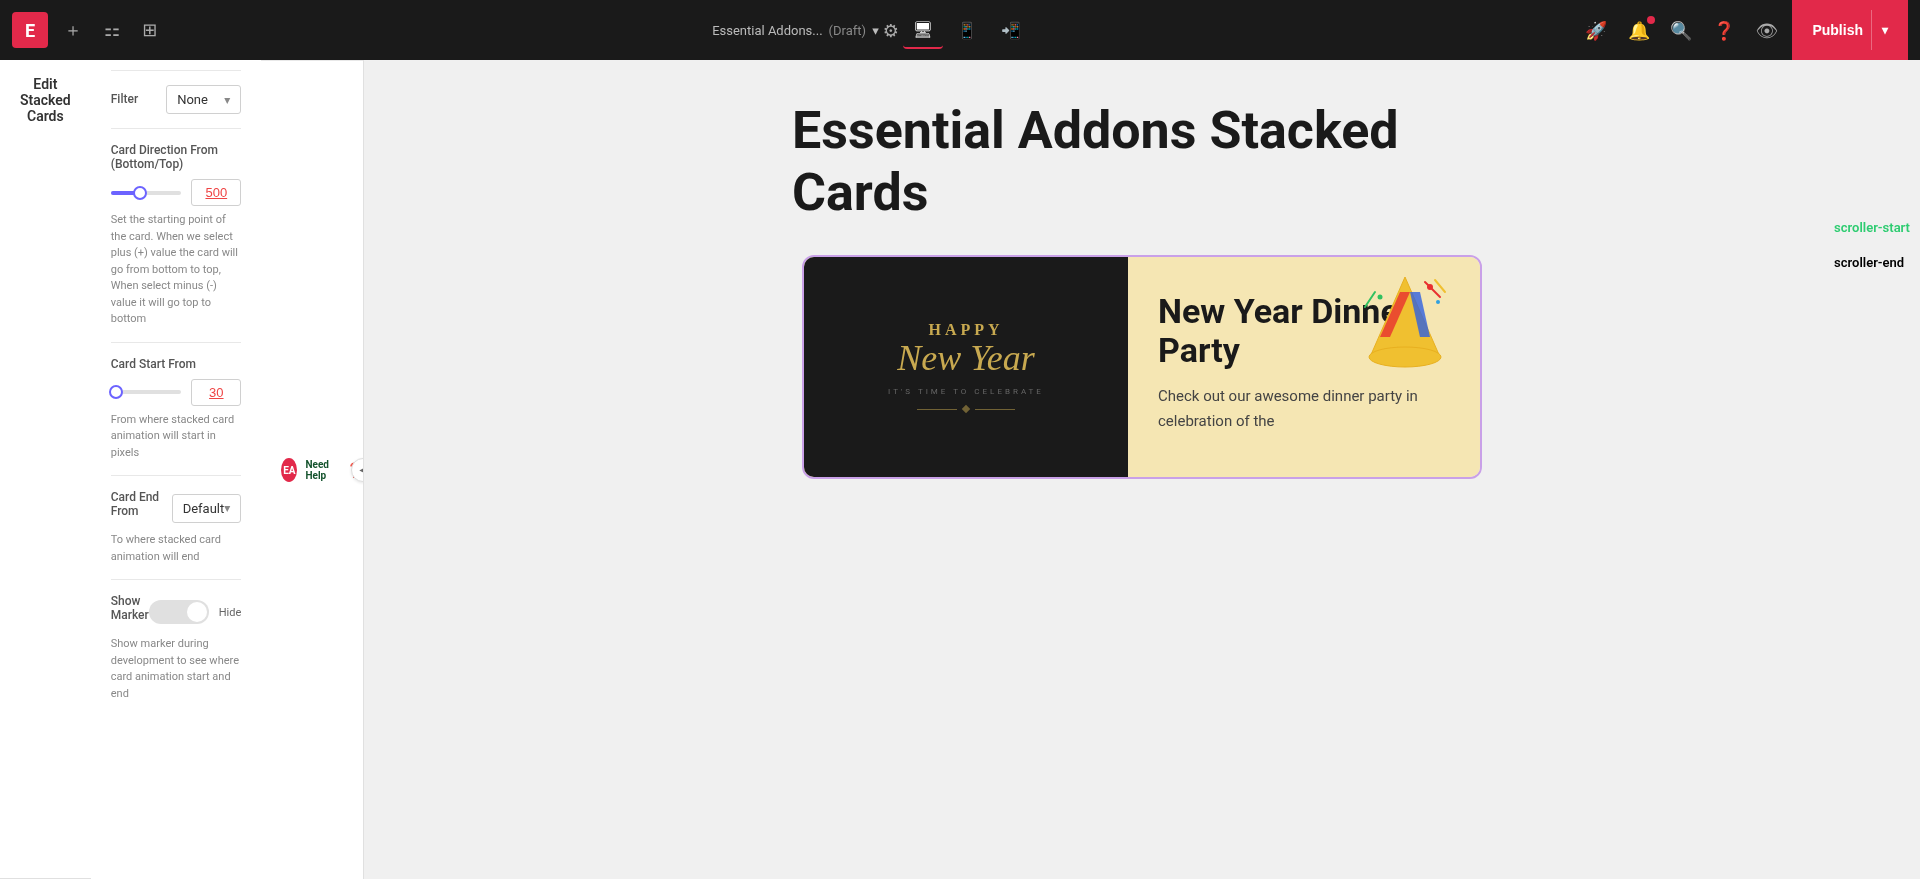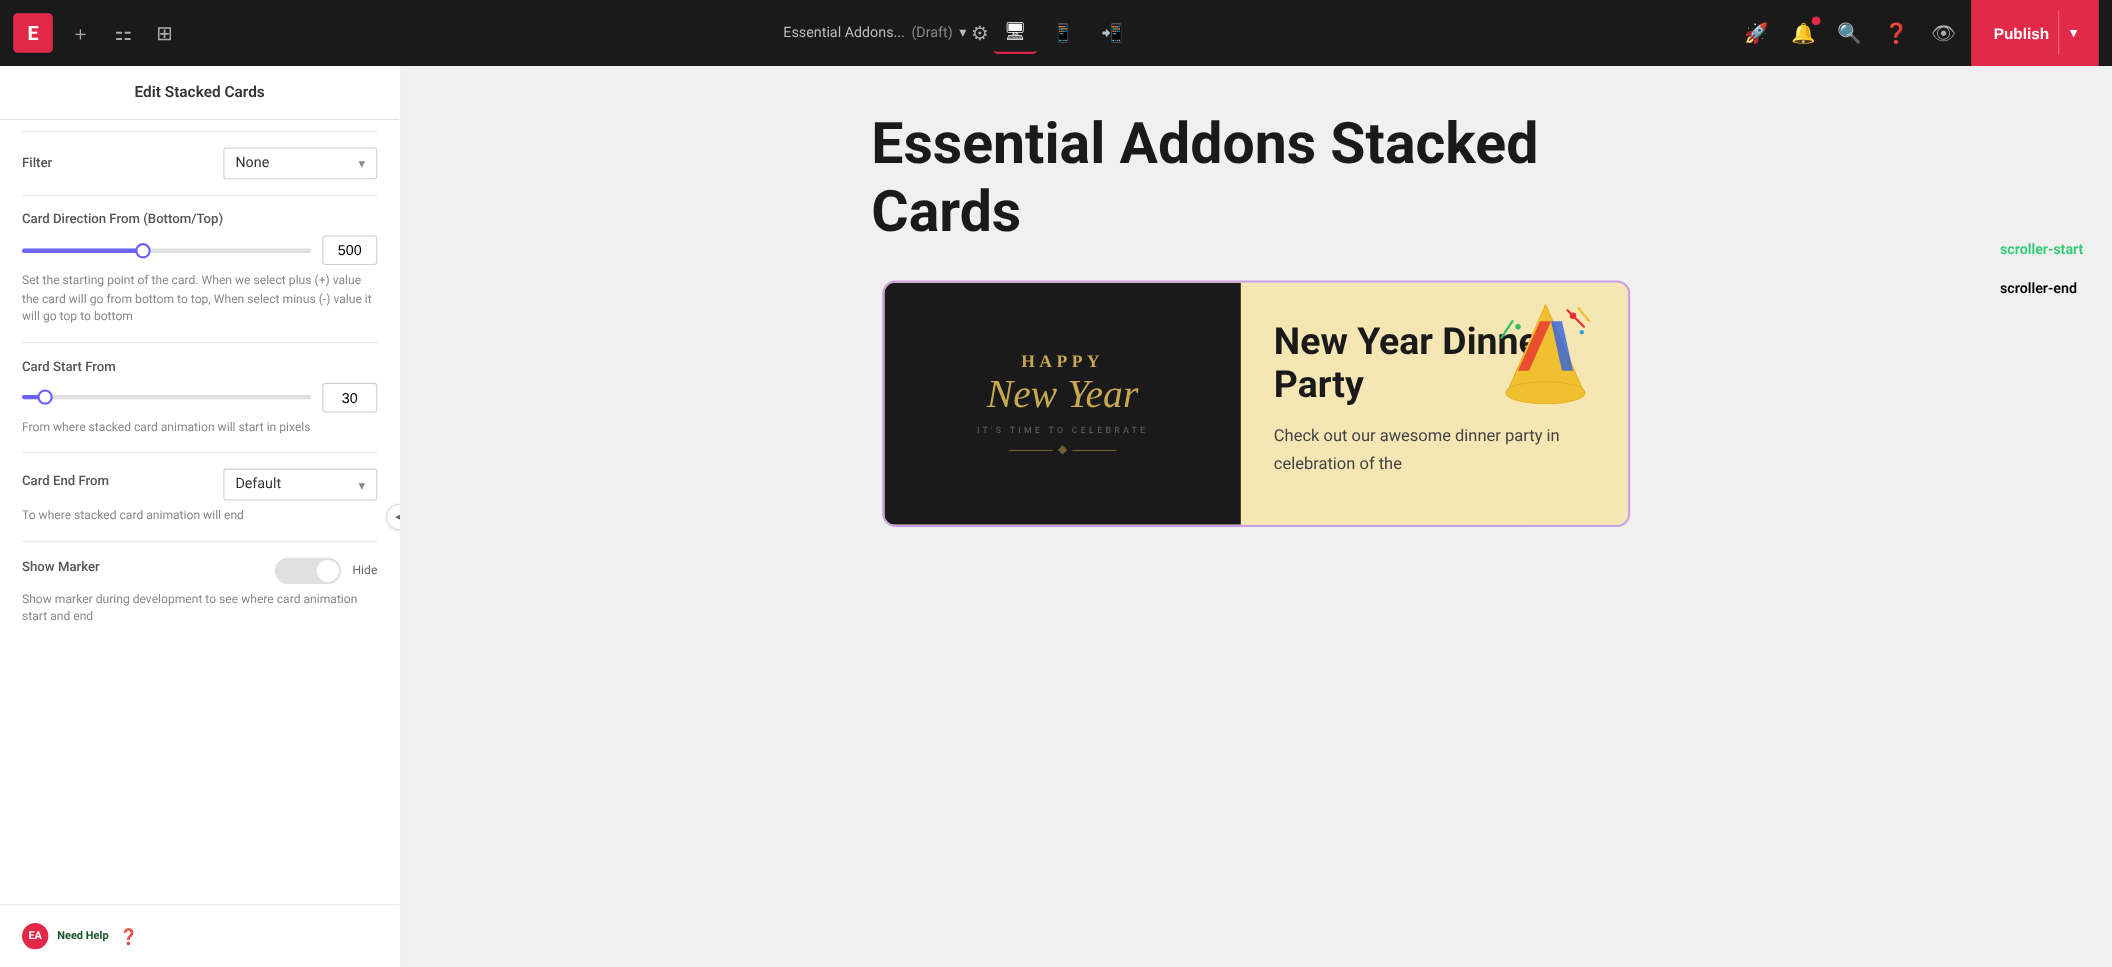--- a/index.html
+++ b/index.html
@@ -45,21 +45,21 @@
       display: flex; align-items: center; gap: 8px;
     }
     .publish-btn .chevron { font-size: 12px; border-left: 1px solid rgba(255,255,255,0.3); padding-left: 10px; height: 100%; display: flex; align-items: center; }
 
     
     .main-layout { display: flex; flex: 1; overflow: hidden; }
 
     
     .sidebar {
       width: 364px; background: #fff; border-right: 1px solid #e0e0e0;
-      display: flex; flex-direction: column; overflow-y: auto; flex-shrink: 0;
+      display: flex; flex-direction: row; overflow-y: auto; flex-shrink: 0;
     }
     .sidebar-header {
       padding: 16px 20px; border-bottom: 1px solid #e0e0e0;
       font-size: 14px; font-weight: 600; color: #333; text-align: center;
     }
     .sidebar-content { padding: 0 20px; flex: 1; }
     .divider { border: none; border-top: 1px solid #e8e8e8; margin: 10px 0; }
 
     .field-group { margin: 14px 0; }
     .field-label { font-size: 12px; color: #555; font-weight: 500; margin-bottom: 8px; display: block; }
@@ -78,21 +78,21 @@
     .slider-track {
       flex: 1; height: 4px; background: #e0e0e0; border-radius: 2px; position: relative; cursor: pointer;
     }
     .slider-fill { height: 100%; background: #6c63ff; border-radius: 2px; }
     .slider-thumb {
       width: 14px; height: 14px; background: white; border: 2px solid #6c63ff;
       border-radius: 50%; position: absolute; top: -5px; transform: translateX(-50%); cursor: grab;
     }
     .slider-value {
       width: 50px; border: 1px solid #d0d0d0; border-radius: 3px;
-      padding: 5px 6px; font-size: 13px; text-align: center; color: #000000;
+      padding: 5px 6px; font-size: 13px; text-align: center; color: #ef4444; text-decoration: underline;
     }
 
     .field-hint { font-size: 11px; color: #888; margin-top: 6px; line-height: 1.5; }
 
     
     .toggle-row { display: flex; align-items: center; justify-content: space-between; }
     .toggle-switch {
       display: flex; align-items: center; background: #e0e0e0; border-radius: 12px;
       padding: 2px; cursor: pointer; position: relative; width: 60px; height: 24px;
     }
@@ -303,18 +303,18 @@
           </div>
 
           <div style="padding:35px 30px; flex:1;">
             <h2 style="font-size:34px; font-weight:700; color:#1a1a1a; line-height:1.15; margin-bottom:14px;">New Year Dinner Party</h2>
             <p style="font-size:15px; color:#444; line-height:1.65;">Check out our awesome dinner party in celebration of the</p>
           </div>
         </div>
       </div>
     </div>
 
-    <div style="position:fixed; right:26px; top:220px; display:flex; flex-direction:column; gap:20px;">
+    <div style="position:fixed; right:10px; top:220px; display:flex; flex-direction:column; gap:20px;">
       <span style="color:#2ecc71; font-size:13px; font-weight:600; cursor:pointer;">scroller-start</span>
       <span style="color:#000000; font-size:13px; font-weight:600; cursor:pointer;">scroller-end</span>
     </div>
   </main>
 </div>
 
 </body></html>

